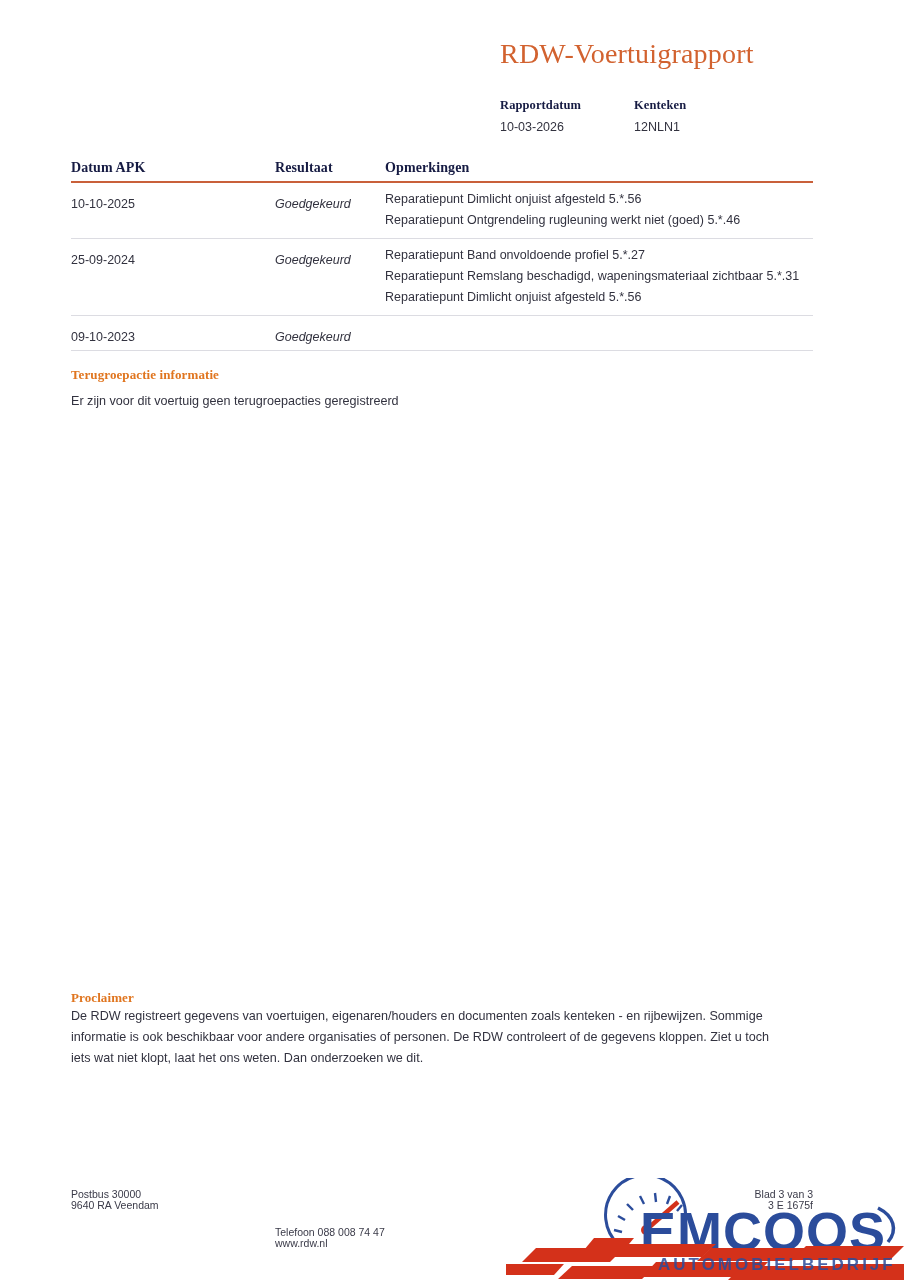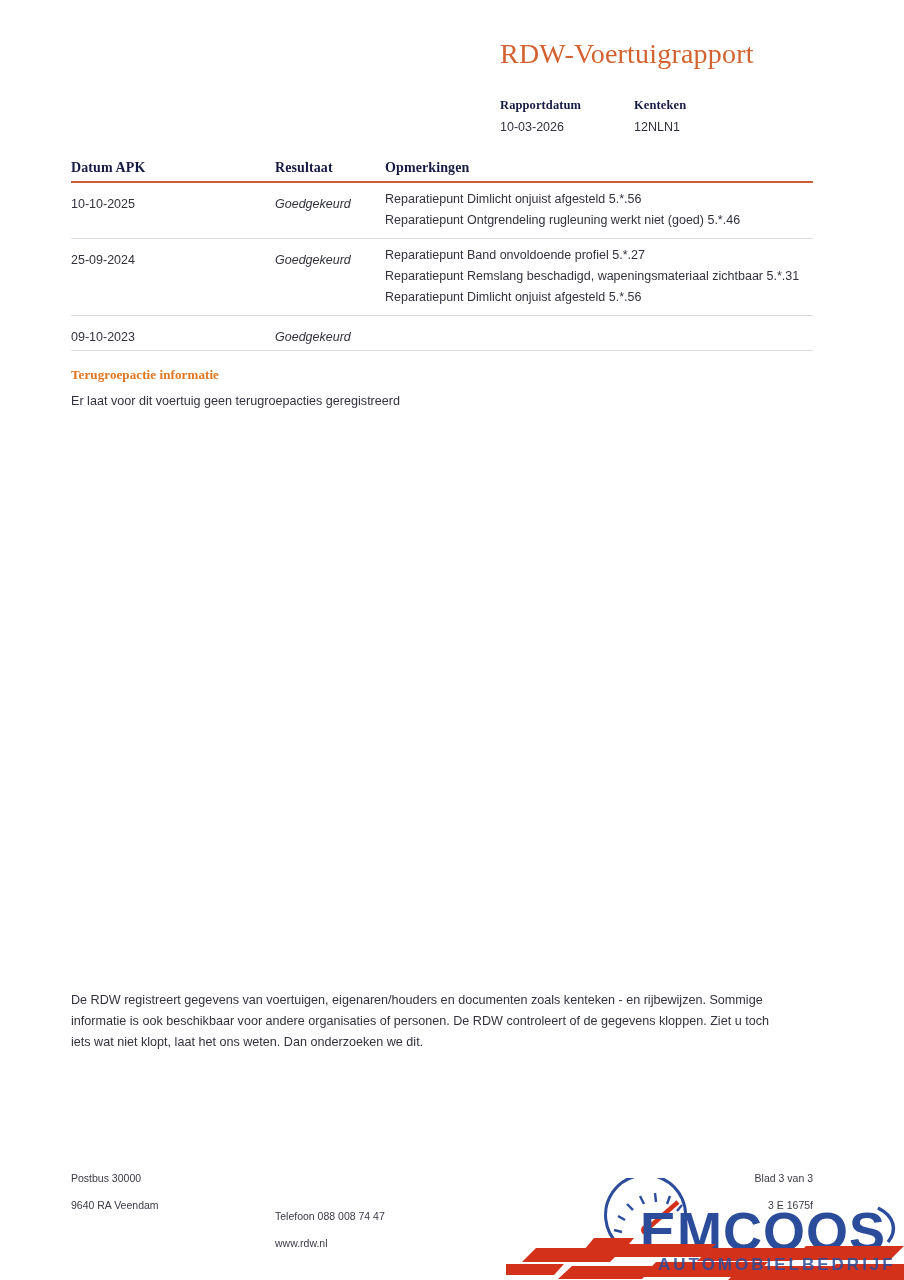--- a/index.html
+++ b/index.html
@@ -183,21 +183,21 @@
   }
   .foot-cell {
     position: absolute;
     font-size: 10.5px;
     color: #3a3a48;
     white-space: nowrap;
   }
   .f-c1 { left: 0px; }
   .f-c2 { left: 204px; margin-top: 38px; }
   .f-c3 { right: 0px; text-align: center; }
-  .f-r1 { top: 2px; }
+  .f-r1 { top: 18px; }
   .f-r2 { top: 29px; }
 
   
   .watermark {
     position: absolute;
     left: 506px;
     top: 1178px;
     width: 398px;
     height: 102px;
     overflow: hidden;
@@ -258,24 +258,25 @@
       <div class="cell-date">09-10-2023</div>
       <div class="cell-result">Goedgekeurd</div>
       <div class="cell-remarks">
         <div class="remark-line">&nbsp;</div>
       </div>
     </div>
   </div>
 
   <div class="section" id="terugroep">
     <div class="section-title">Terugroepactie informatie</div>
-    <div class="section-body">Er laat voor dit voertuig geen terugroepacties geregistreerd</div>
+    <div class="section-body">Er zijn voor dit voertuig geen terugroepacties geregistreerd</div>
   </div>
 
   <div class="section" id="proclaimer">
+    <div class="section-title">Proclaimer</div>
     <div class="section-body">De RDW registreert gegevens van voertuigen, eigenaren/houders en documenten zoals kenteken - en rijbewijzen. Sommige informatie is ook beschikbaar voor andere organisaties of personen. De RDW controleert of de gegevens kloppen. Ziet u toch iets wat niet klopt, laat het ons weten. Dan onderzoeken we dit.</div>
   </div>
 
   <div class="footer">
     <div class="foot-cell f-c1 f-r1">Postbus 30000</div>
     <div class="foot-cell f-c1 f-r2">9640 RA Veendam</div>
     <div class="foot-cell f-c2 f-r1">Telefoon 088 008 74 47</div>
     <div class="foot-cell f-c2 f-r2">www.rdw.nl</div>
     <div class="foot-cell f-c3 f-r1">Blad 3 van 3</div>
     <div class="foot-cell f-c3 f-r2">3 E 1675f</div>

